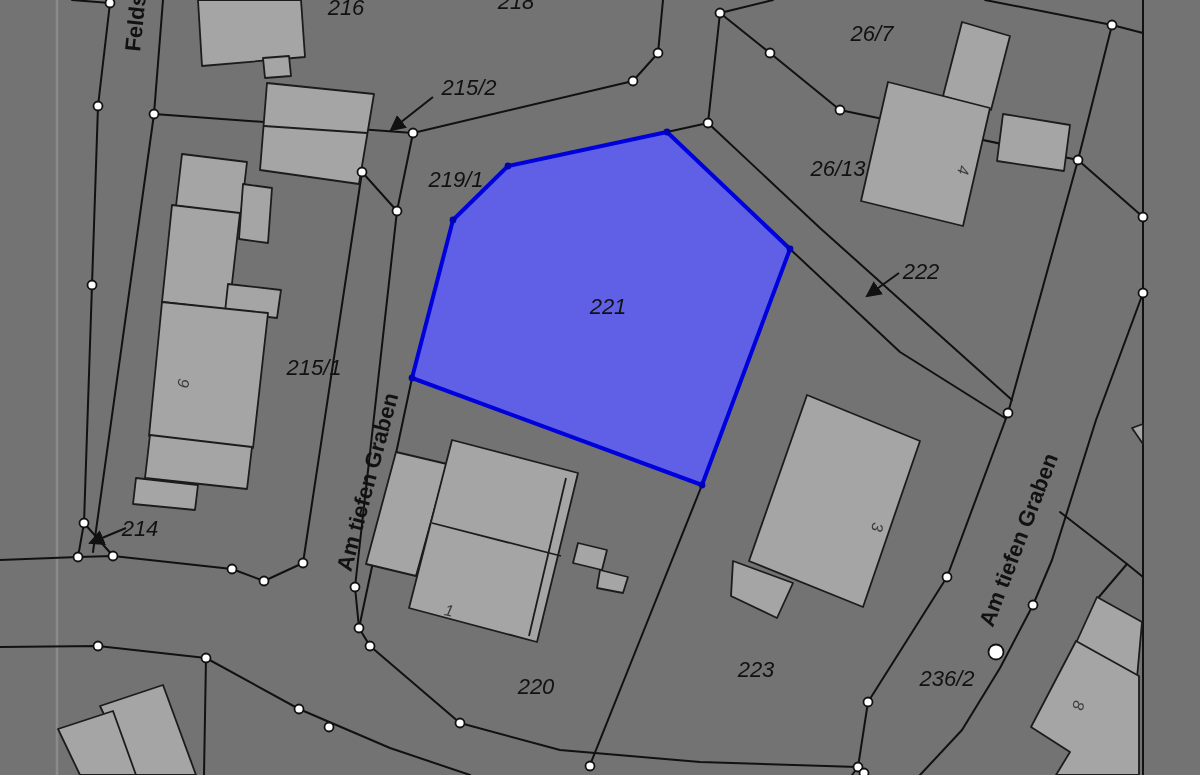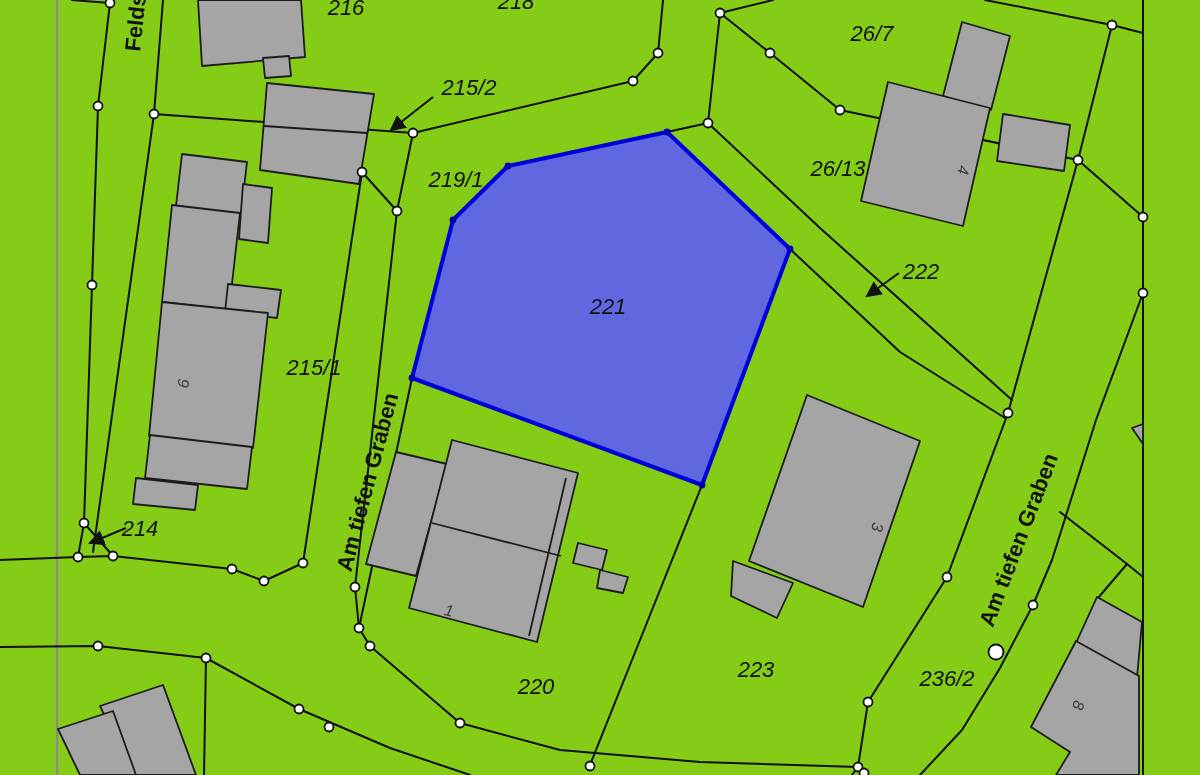--- a/index.html
+++ b/index.html
@@ -1,16 +1,16 @@
 <!DOCTYPE html>
 <html><head>
 <meta charset="utf-8">
 <style>
   html,body{margin:0;padding:0;background:#fff;}
-  .map-wrap{width:1200px;height:775px;overflow:hidden;background:#84cc16;position:relative;}
+  .map-wrap{width:1200px;height:775px;overflow:hidden;background:#737373;position:relative;}
   svg{display:block;}
   text{font-family:"Liberation Sans","DejaVu Sans",sans-serif;fill:#111;}
   .parcel-label{font-size:22px;font-style:italic;}
   .street-label{font-size:22px;font-weight:bold;}
   .bldg-label{font-size:16px;font-style:italic;fill:#3c3c3c;}
 </style>
 </head>
 <body>
 
 <div class="map-wrap">

